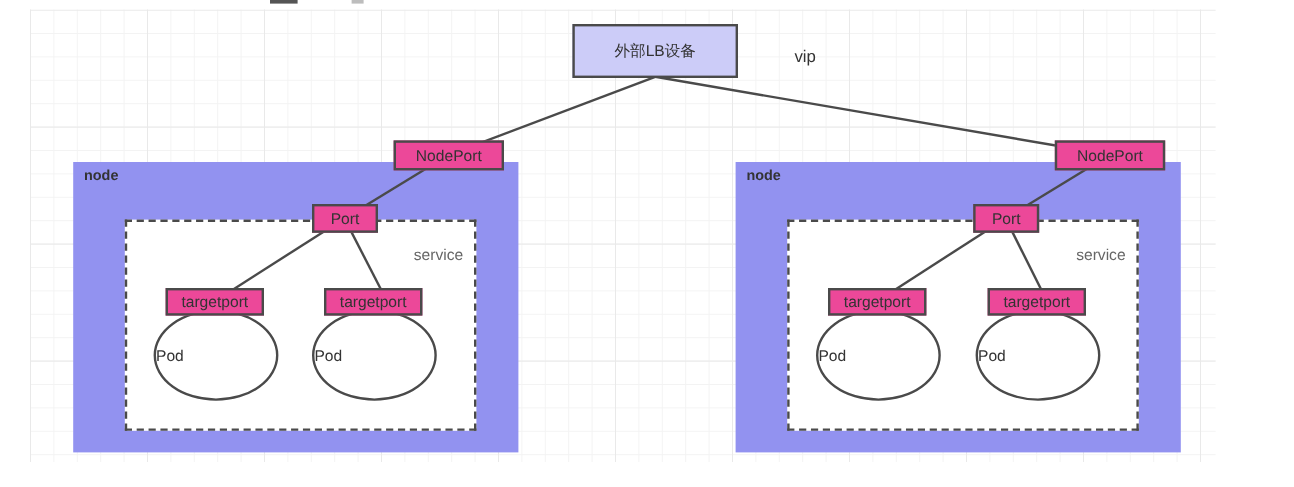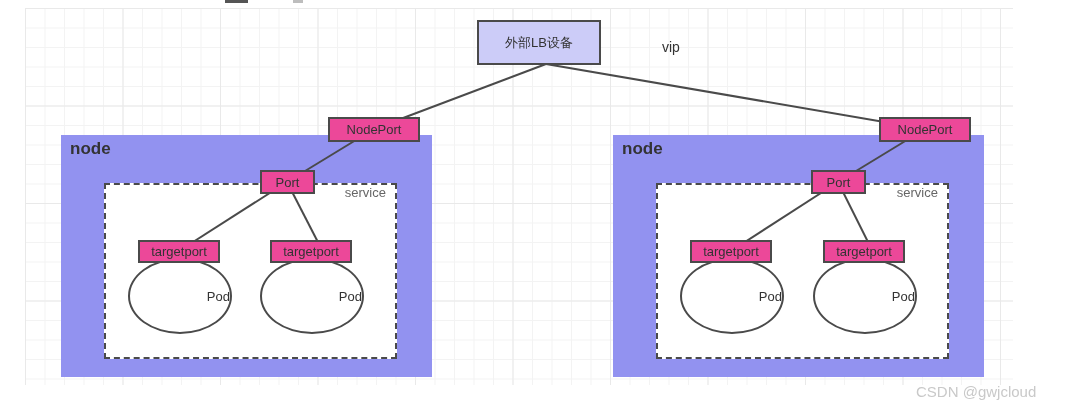--- a/index.html
+++ b/index.html
@@ -23,37 +23,37 @@
       linear-gradient(to right, var(--grid_major) 1px, transparent 1px),
       linear-gradient(to bottom, var(--grid_major) 1px, transparent 1px),
       linear-gradient(to right, var(--grid_minor) 1px, transparent 1px),
       linear-gradient(to bottom, var(--grid_minor) 1px, transparent 1px);
     background-size:97.5px 97.5px,97.5px 97.5px,19.5px 19.5px,19.5px 19.5px;
   }
 
   .abs{position:absolute;box-sizing:border-box;}
 
   .node-rect{background:var(--node_fill);}
-  .node-label{position:absolute;left:9px;top:4px;font-weight:bold;font-size:17px;color:var(--text);}
+  .node-label{position:absolute;left:9px;top:4px;font-weight:bold;font-size:12px;color:var(--text);}
 
   .service-rect{background:#ffffff;border:2px dashed var(--line);}
-  .service-label{position:absolute;right:9px;top:0;font-size:13px;color:var(--muted_text);margin-left:18px;}
+  .service-label{position:absolute;right:9px;top:20px;font-size:13px;color:var(--muted_text);margin-left:18px;}
 
   .lines{position:absolute;left:0;top:0;width:1078px;height:406px;pointer-events:none;}
 
   .box{
     background:#ec4899;border:2px solid var(--line);
     display:flex;align-items:center;justify-content:center;
     font-size:13px;color:var(--text);text-align:center;
   }
   .lb-box{background:var(--lb_fill);}
 
   .pod{
     background:#ffffff;border:2px solid var(--line);border-radius:50%;
-    display:flex;align-items:center;justify-content:flex-end;
+    display:flex;align-items:center;justify-content:flex-start;
     font-size:13px;color:var(--text);
   }
 
   .vip{position:absolute;left:662px;top:39px;font-size:14px;color:var(--text);}
   .watermark{position:absolute;left:916px;top:383px;font-size:15px;color:var(--watermark);white-space:nowrap;}
 
   .frag-dark{position:absolute;left:225px;top:0;width:23px;height:3px;background:#555;}
   .frag-light{position:absolute;left:293px;top:0;width:10px;height:3px;background:#bdbdbd;}
 </style>
 </head>
@@ -110,19 +110,18 @@
   <div class="abs box" style="left:270px;top:240px;width:82px;height:23px;">targetport</div>
   <div class="abs box" style="left:690px;top:240px;width:82px;height:23px;">targetport</div>
   <div class="abs box" style="left:823px;top:240px;width:82px;height:23px;">targetport</div>
 
   <div class="abs box" style="left:260px;top:170px;width:55px;height:24px;">Port</div>
   <div class="abs box" style="left:811px;top:170px;width:55px;height:24px;">Port</div>
 
   <div class="abs box" style="left:328px;top:117px;width:92px;height:25px;">NodePort</div>
   <div class="abs box" style="left:879px;top:117px;width:92px;height:25px;">NodePort</div>
 
-  <div class="abs box lb-box" style="left:477px;top:20px;width:124px;height:45px;">外部LB设备</div>
+  <div class="abs box lb-box" style="left:477px;top:20px;width:138px;height:45px;">外部LB设备</div>
 
   <span class="vip">vip</span>
 
-  <span class="watermark">CSDN @gwjcloud</span>
 
 </div>
 
 </body></html>

